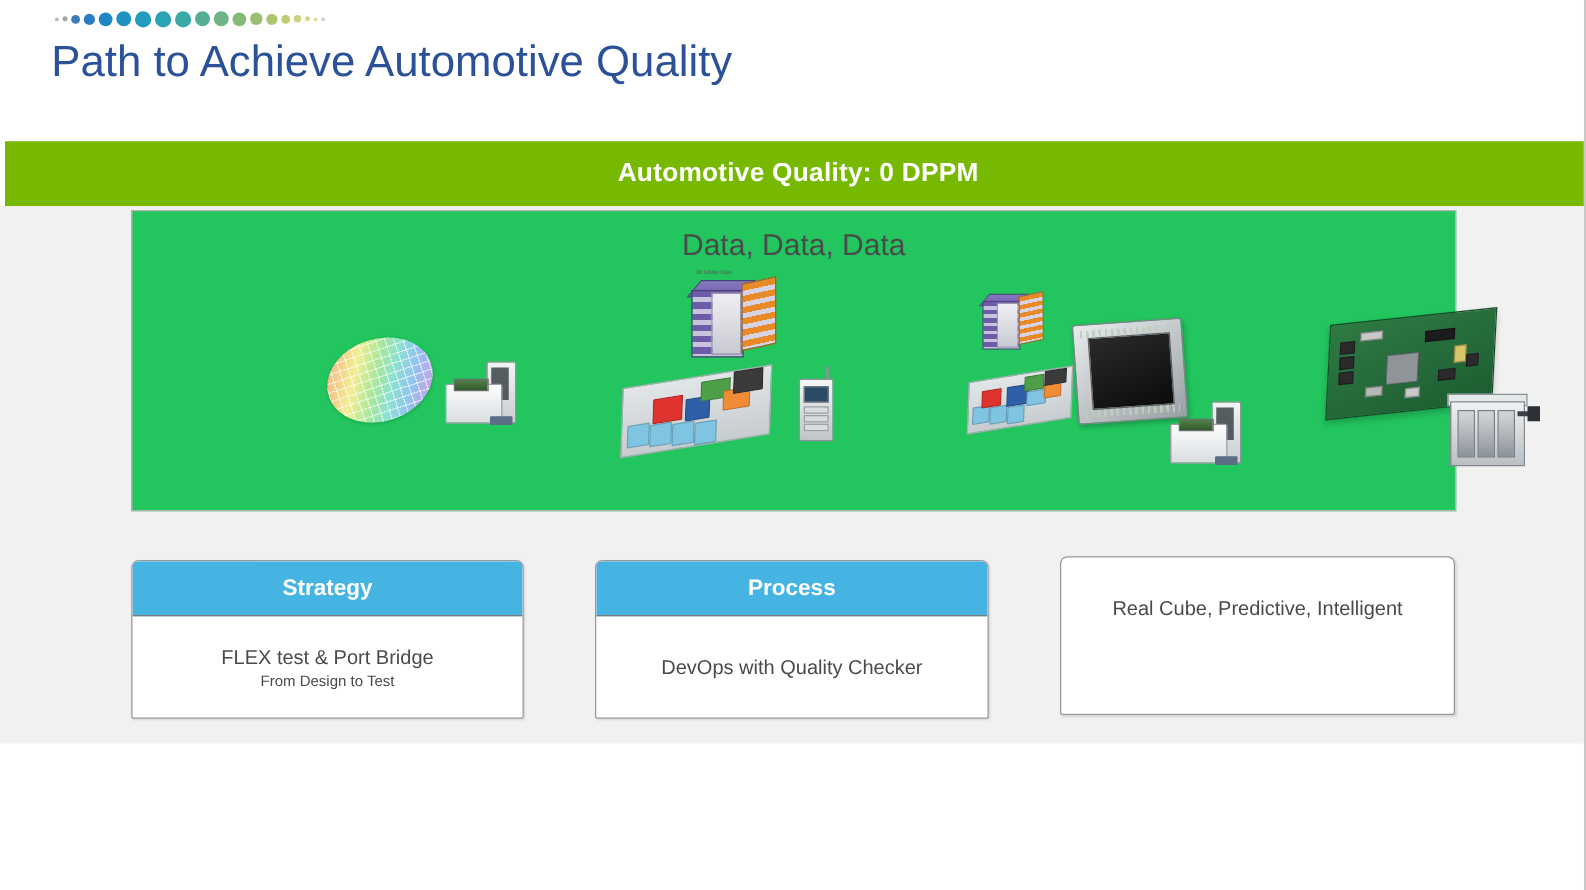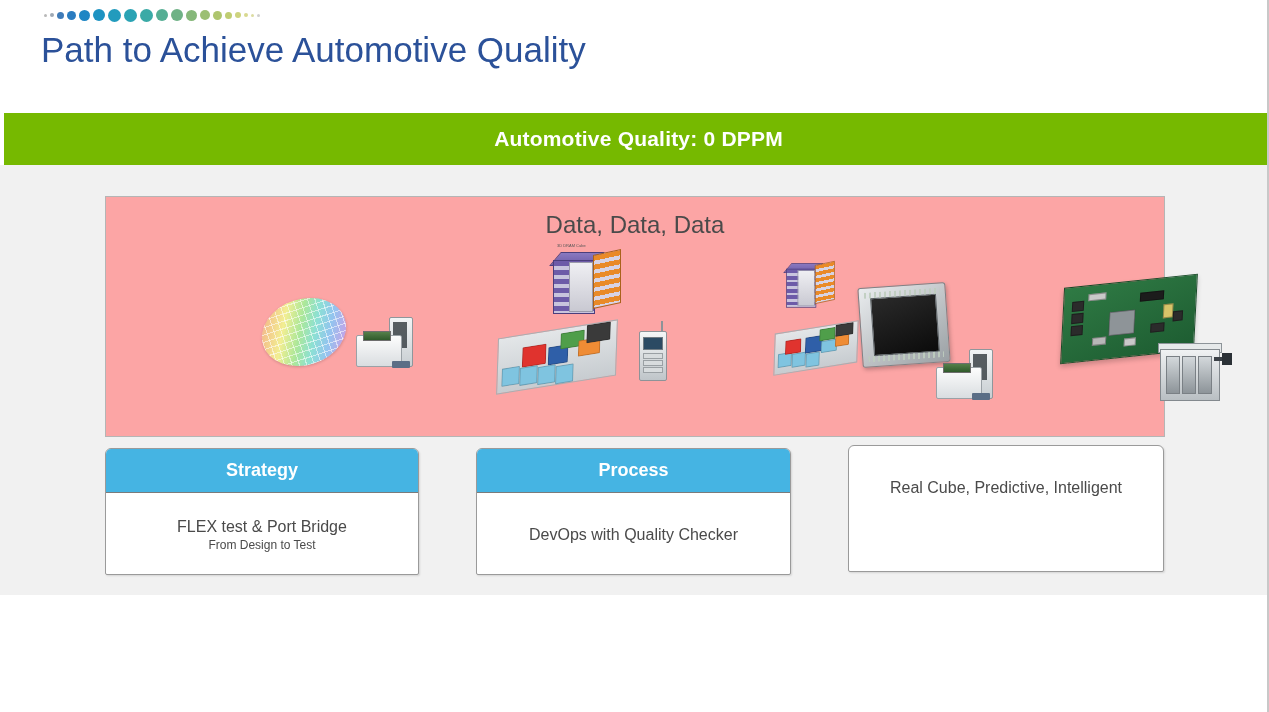--- a/index.html
+++ b/index.html
@@ -69,23 +69,23 @@
   .body-area {
     position: absolute;
     left: 0; top: 165px;
     width: 1269px; height: 430px;
     background: #f1f1f1;
   }
 
   
   .data-panel {
     position: absolute;
-    left: 105px; top: 31px;
+    left: 105px; top: 3px;
     width: 1060px; height: 241px;
-    background: #fca5a5;
+    background: #22c55e;
     border: 1px solid #b5b5b5;
     box-sizing: border-box;
   }
   .data-panel-title {
     position: absolute;
     left: 0; top: 14px;
     width: 100%;
     text-align: center;
     font-size: 24px;
     color: #4a4a4a;

